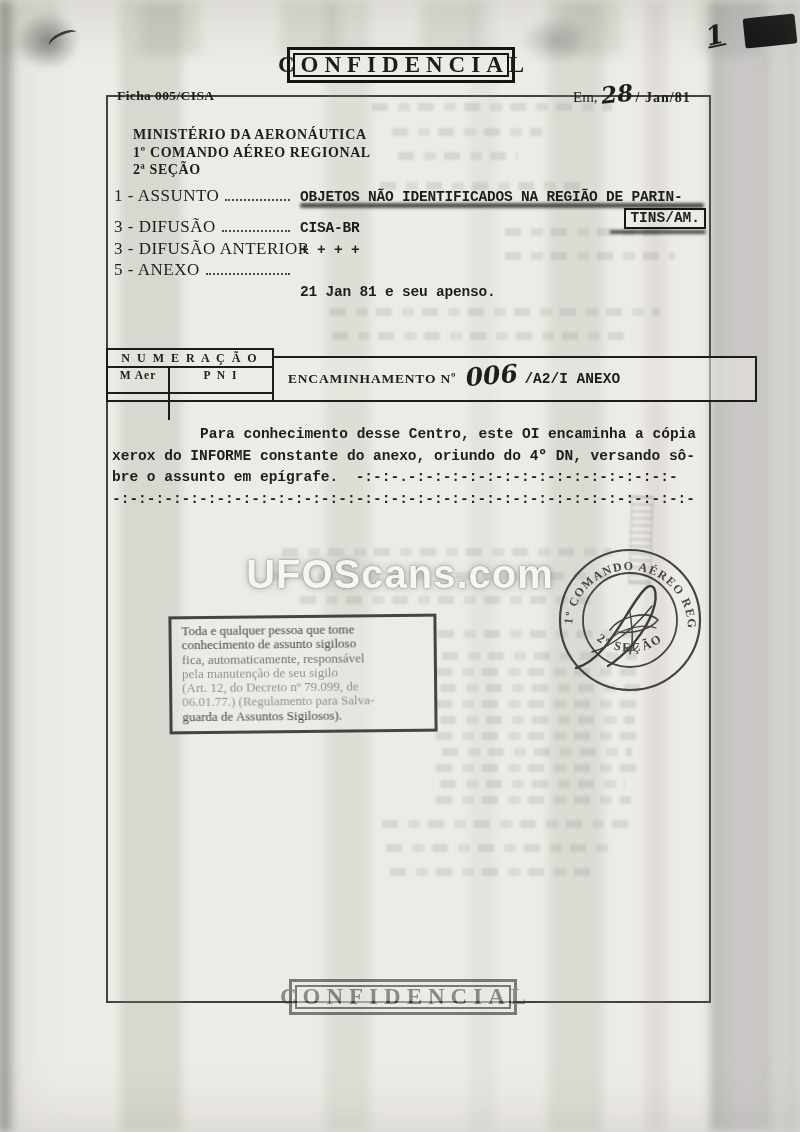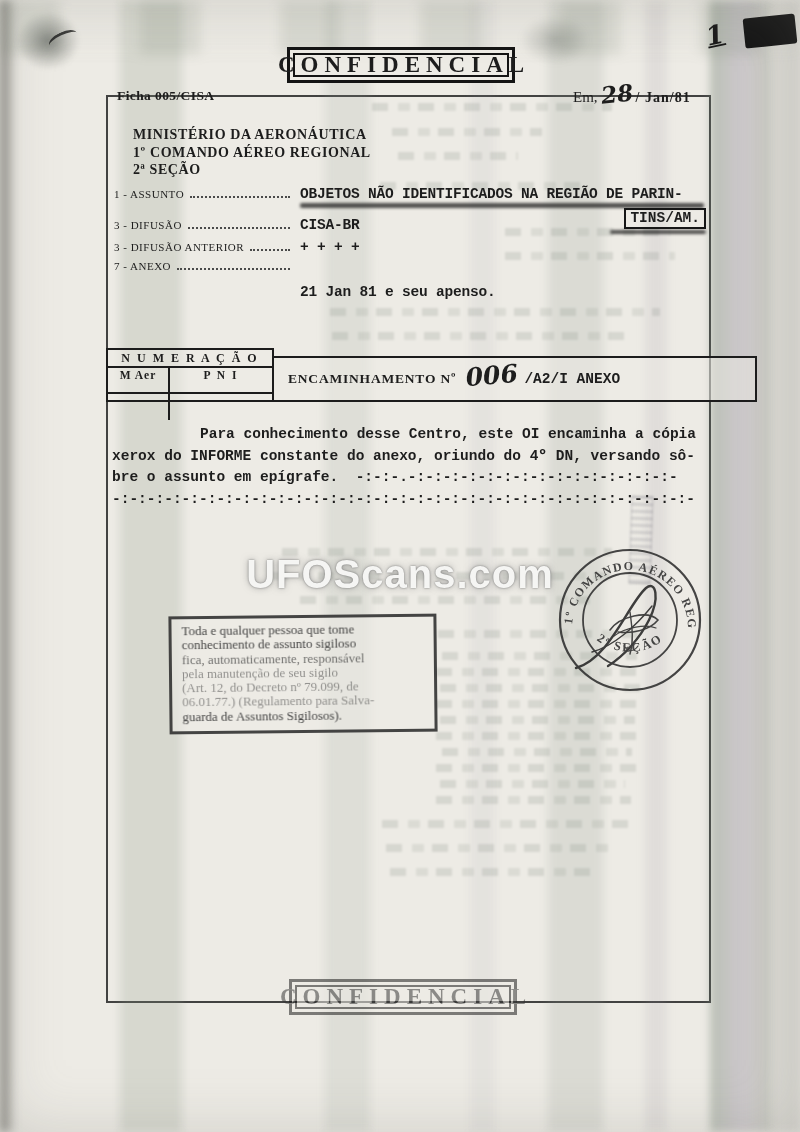--- a/index.html
+++ b/index.html
@@ -48,21 +48,21 @@
   .ficha { position:absolute; left:117px; top:88px; font-size:13.5px; font-weight:700; letter-spacing:.4px; z-index:6; }
   .dateline { position:absolute; left:573px; top:80px; font-size:15px; z-index:6; white-space:nowrap; }
   .hand { font-family:"DejaVu Serif",serif; font-style:italic; font-weight:700; }
   .date-day { font-size:23px; display:inline-block; transform:rotate(-6deg); margin:0 3px; }
   .date-rest { font-weight:700; font-size:14px; letter-spacing:1px; }
   .org { position:absolute; left:117px; top:126px; font-weight:700; font-size:14px; line-height:17.5px; letter-spacing:.6px; z-index:6;margin-left:16px; }
   
   .fields { position:absolute; left:114px; top:186px; width:594px; z-index:6; }
   .frow { position:absolute; left:0; width:100%; display:flex; align-items:baseline; }
   .labwrap { display:flex; width:186px; align-items:baseline; flex:0 0 auto; }
-  .flabel { font-size:11px; letter-spacing:.5px; white-space:pre; }
+  .flabel { font-size:17px; letter-spacing:.5px; white-space:pre; }
   .leader { flex:1 1 auto; border-bottom:2px dotted #4a4a4a; margin:0 10px 3px 6px; height:1px; }
   .fval { font-family:"Liberation Mono","DejaVu Sans Mono",monospace; font-weight:700; font-size:14.5px; white-space:pre; letter-spacing:-.2px; }
   .tins { position:absolute; right:2px; top:22px; border:2px solid #161616; padding:0 4px 1px 4px;
     font-family:"Liberation Mono","DejaVu Sans Mono",monospace; font-weight:700; font-size:14.5px; }
   .anexo2 { position:absolute; left:186px; top:98px; }
   .smudge { position:absolute; background:rgba(18,18,18,.72); filter:blur(1.5px); border-radius:2px; }
   .sm1 { left:186px; top:17px; width:404px; height:5px; }
   .sm2 { right:2px; top:44px; width:96px; height:4px; }
   
   .numtable { position:absolute; left:106px; top:348px; width:168px; height:54px; border:2px solid #1c1c1c; z-index:6; background:rgba(237,235,229,.5); }
@@ -192,21 +192,21 @@
     </div>
     <div class="frow" style="top:53px">
       <span class="labwrap">
           <span class="flabel">3 - DIFUSÃO ANTERIOR</span>
           <span class="leader"></span>
         </span>
       <span class="fval">+ + + +</span>
     </div>
     <div class="frow" style="top:74px">
       <span class="labwrap">
-          <span class="flabel">7 - ANEXO</span>
+          <span class="flabel">5 - ANEXO</span>
           <span class="leader"></span>
         </span>
     </div>
     <div class="frow anexo2">
       <span class="fval">21 Jan 81 e seu apenso.</span>
     </div>
   </div>
 
   <div class="numtable">
     <div class="nt-title">N U M E R A Ç Ã O</div>

